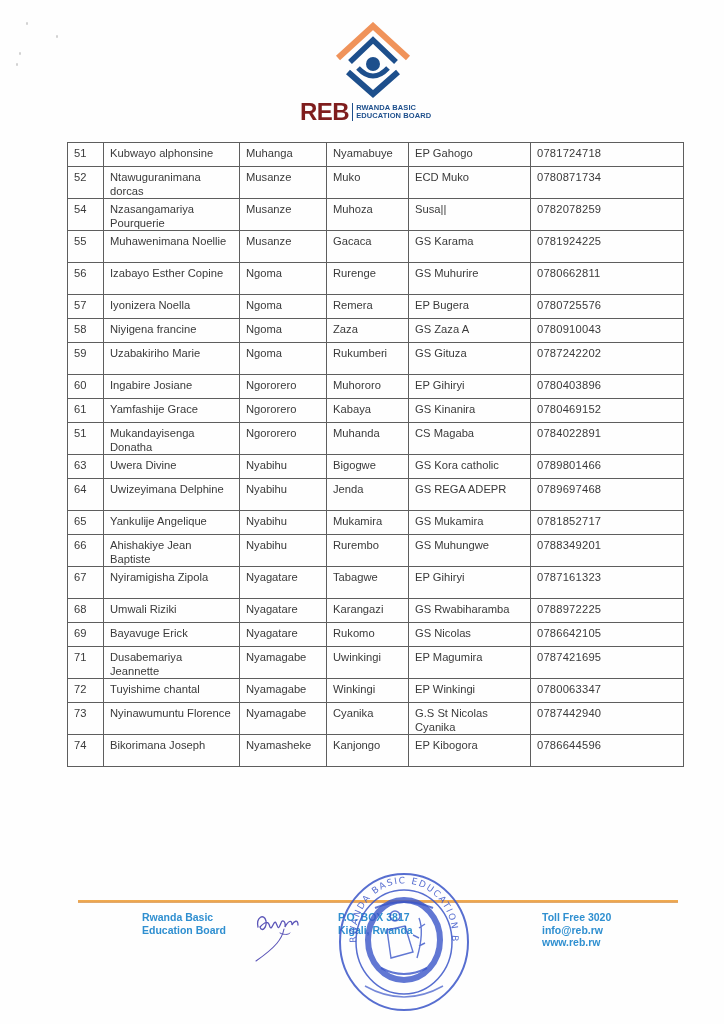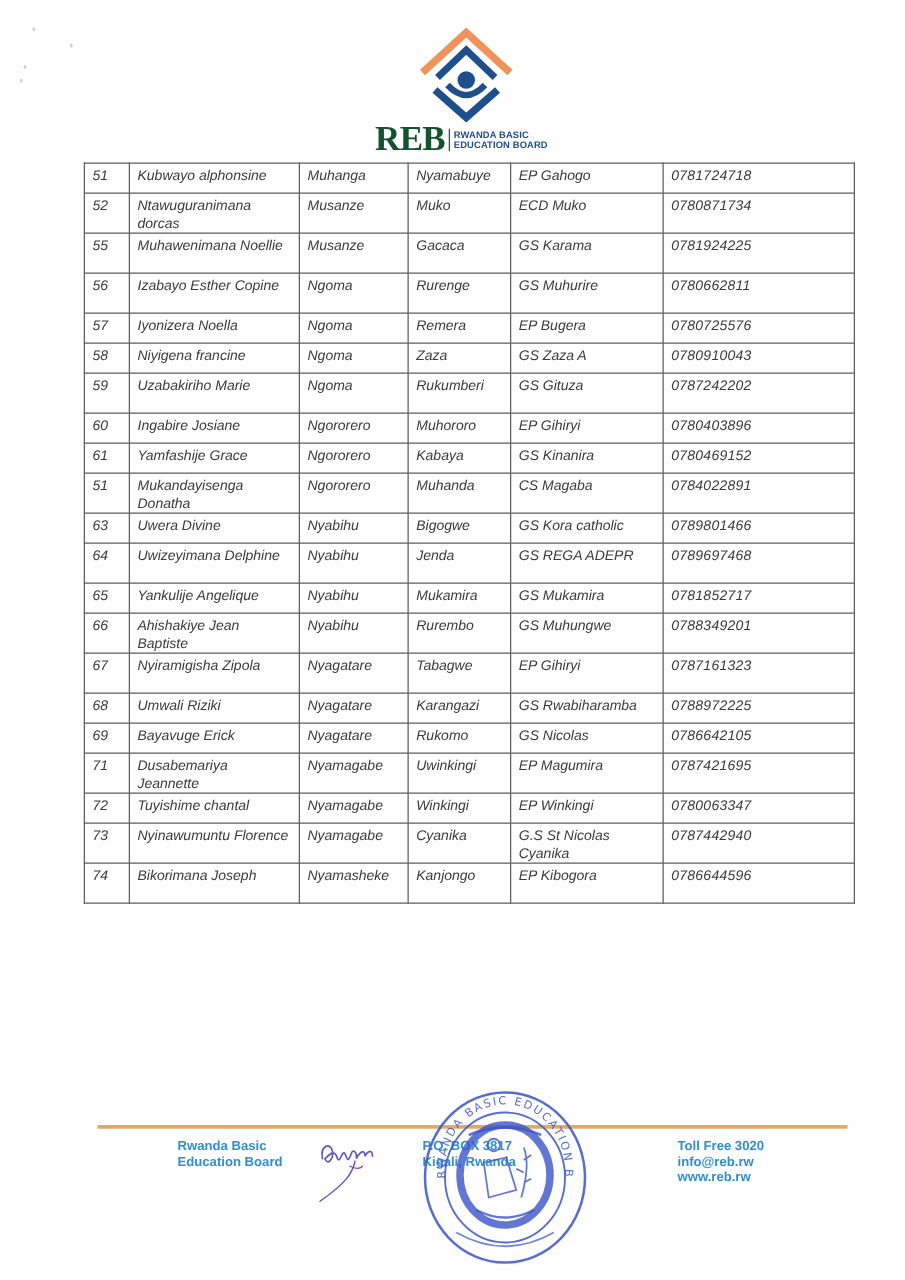--- a/index.html
+++ b/index.html
@@ -40,24 +40,24 @@
     .logo svg { position: absolute; left: 38px; top: 0; }
     .logo-text {
       position: absolute;
       left: 4px;
       top: 79px;
       display: flex;
       align-items: center;
       height: 22px;
     }
     .logo-reb {
-      font-family: Liberation Serif, serif;
+      font-family: Liberation Sans, sans-serif;
       font-weight: bold;
-      font-size: 28px;
-      color: #14532d;
+      font-size: 24px;
+      color: #7f1d1d;
       letter-spacing: -0.5px;
       line-height: 22px;
     }
     .logo-divider {
       width: 1px;
       height: 18px;
       background: #1d4f8c;
       margin: 0 3px 0 3px;
     }
     .logo-sub {
@@ -68,23 +68,22 @@
       font-size: 7.5px;
       line-height: 8.5px;
       color: #1d4f8c;
       letter-spacing: 0.1px;
     }
 
     
     .table-wrap {
       position: absolute;
       left: 67px;
-      top: 130px;
+      top: 142px;
       width: 616px;
-      font-style: italic;
     }
     table.roster {
       border-collapse: collapse;
       width: 616px;
       table-layout: fixed;
       font-family: "Liberation Sans", "DejaVu Sans", sans-serif;
       font-size: 11.2px;
       color: #3a3a3a;
     }
     table.roster td {
@@ -195,20 +194,28 @@
             <td>EP Gahogo</td>
             <td class="phone">0781724718</td>
           </tr>
           <tr class="r2">
             <td>52</td>
             <td>Ntawuguranimana dorcas</td>
             <td>Musanze</td>
             <td>Muko</td>
             <td>ECD Muko</td>
             <td class="phone">0780871734</td>
+          </tr>
+          <tr class="r2">
+            <td>54</td>
+            <td>Nzasangamariya Pourquerie</td>
+            <td>Musanze</td>
+            <td>Muhoza</td>
+            <td>Susa||</td>
+            <td class="phone">0782078259</td>
           </tr>
           <tr class="r2">
             <td>55</td>
             <td>Muhawenimana Noellie</td>
             <td>Musanze</td>
             <td>Gacaca</td>
             <td>GS Karama</td>
             <td class="phone">0781924225</td>
           </tr>
           <tr class="r2">

